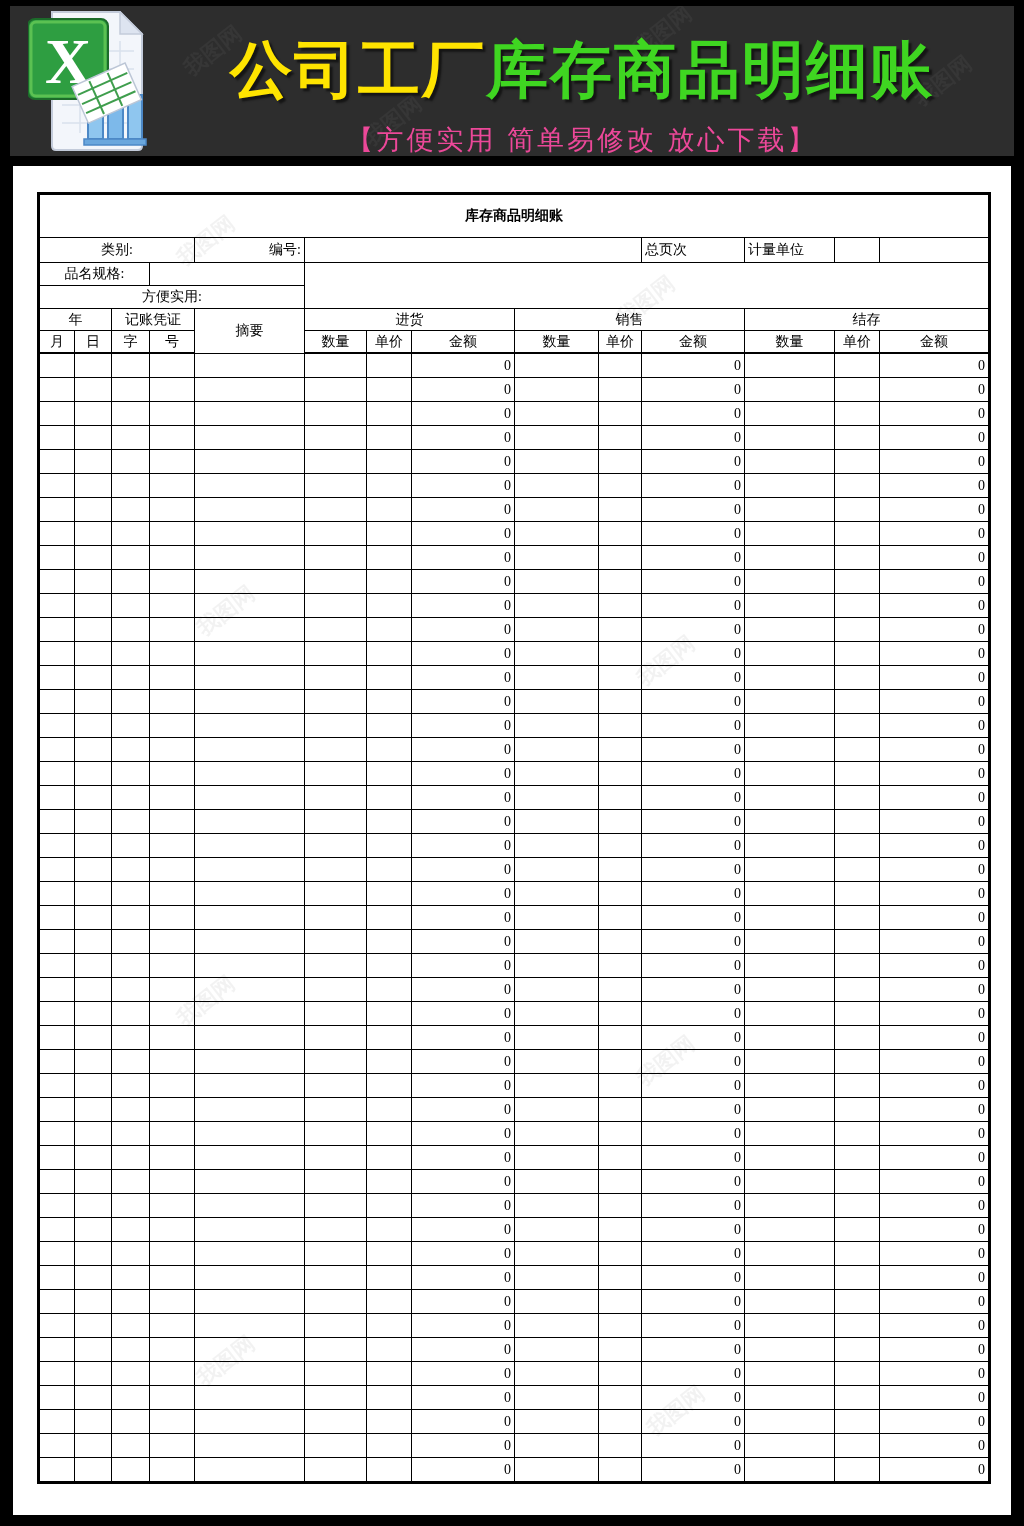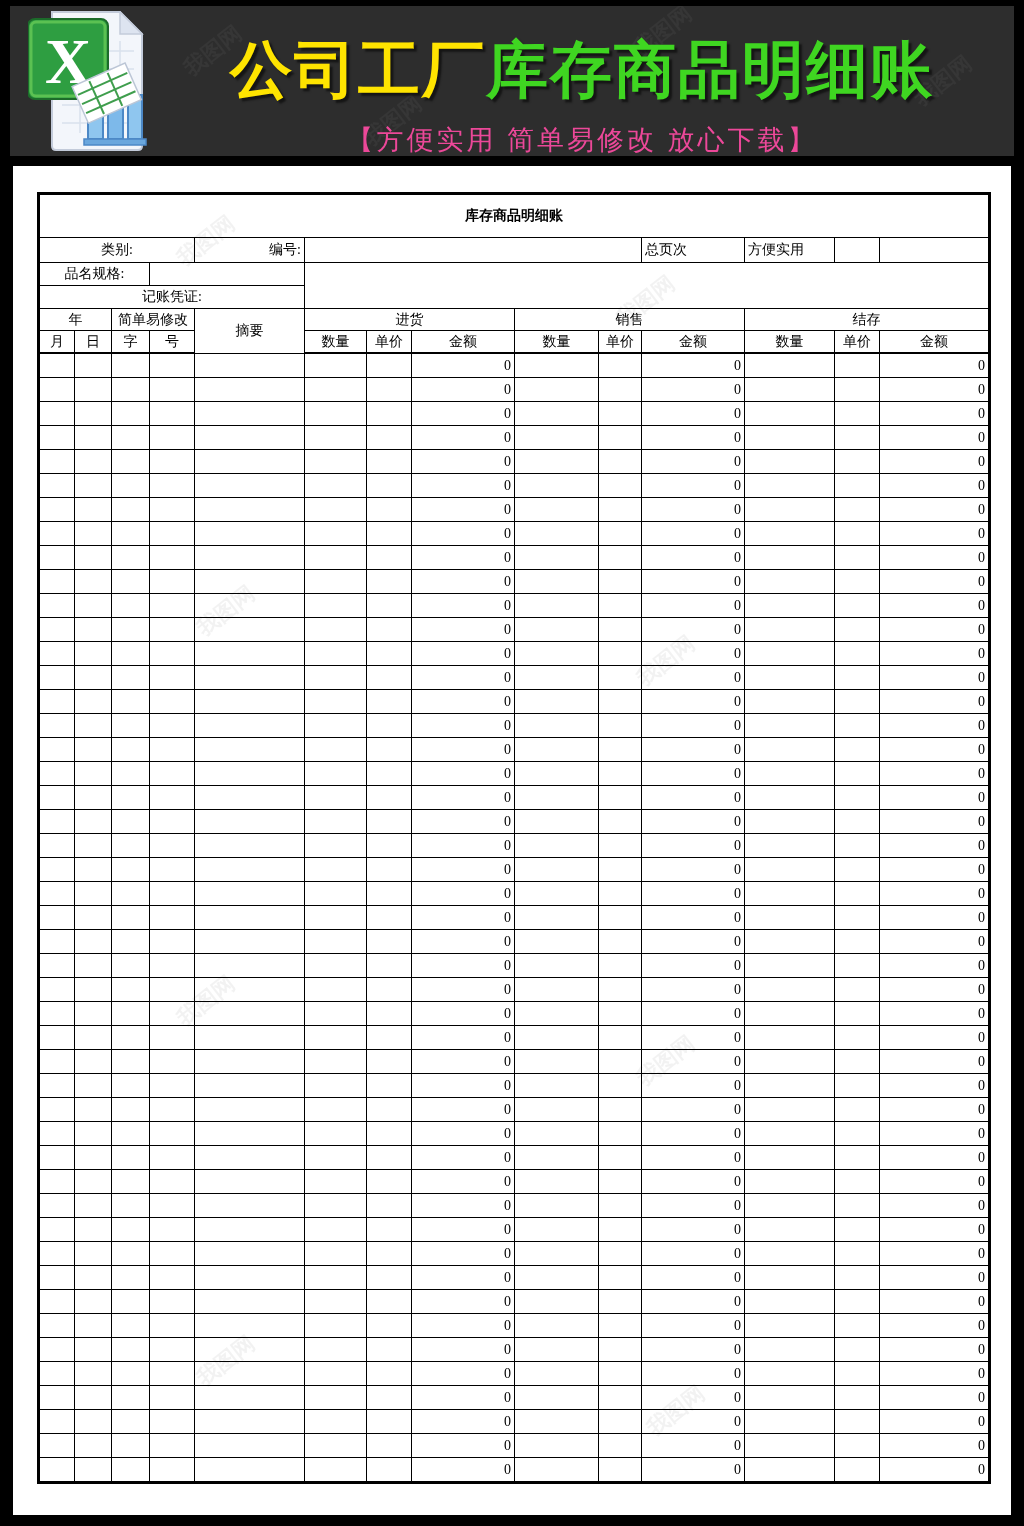--- a/index.html
+++ b/index.html
@@ -145,38 +145,38 @@
 
       <tr>
         <td class="sheet-title-cell" colspan="14">库存商品明细账</td>
       </tr>
 
       <tr class="info-row-1">
         <td class="lab-left" colspan="4">类别:</td>
         <td class="lab-right">编号:</td>
         <td colspan="5"></td>
         <td class="lab-center">总页次</td>
-        <td class="lab-center">方便实用</td>
+        <td class="lab-center">计量单位</td>
         <td></td>
         <td></td>
       </tr>
 
       <tr class="info-row-2">
         <td class="lab-left" colspan="3">品名规格:</td>
         <td colspan="2"></td>
         <td colspan="9" rowspan="2"></td>
       </tr>
 
       <tr class="info-row-3">
-        <td class="lab-left" colspan="5">记账凭证:</td>
+        <td class="lab-left" colspan="5">方便实用:</td>
       </tr>
 
       <tr class="head-a">
         <td class="lab-right" colspan="2">年</td>
-        <td colspan="2">简单易修改</td>
+        <td colspan="2">记账凭证</td>
         <td rowspan="2">摘要</td>
         <td colspan="3">进货</td>
         <td colspan="3" class="thick-l">销售</td>
         <td colspan="3" class="thick-l">结存</td>
       </tr>
 
       <tr class="head-b">
         <td>月</td>
         <td>日</td>
         <td>字</td>

